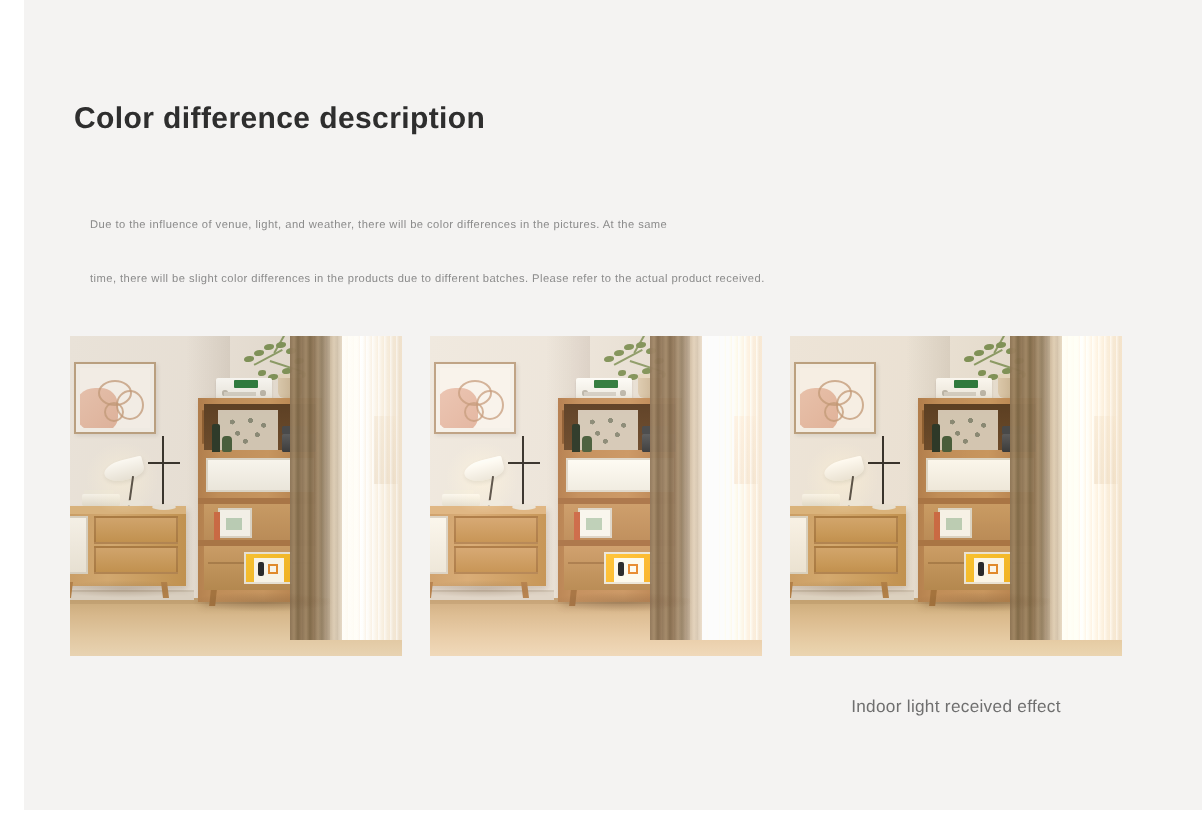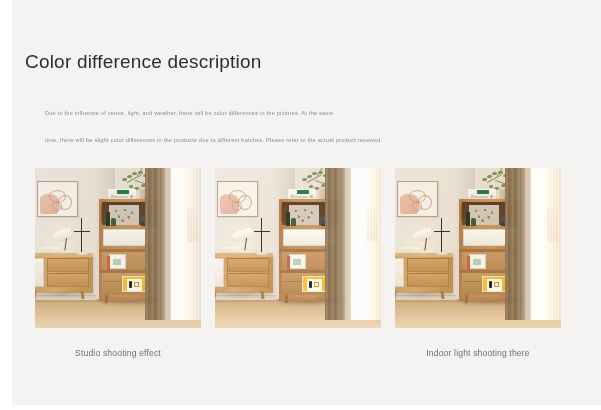--- a/index.html
+++ b/index.html
@@ -22,25 +22,25 @@
   
   #sheet {
     position: absolute;
     left: 12px; top: 0px;
     width: 589px; height: 405px;
     background: #f4f3f2;
   }
 
   #page-title {
     position: absolute;
-    left: 25px; top: 51px;
-    font-size: 19px;
+    left: 37px; top: 51px;
+    font-size: 15px;
     letter-spacing: 0.2px;
     color: #2e2e2e;
-    font-weight: 400;
+    font-weight: 700;
     white-space: nowrap;
   }
 
   .body-line {
     position: absolute;
     left: 45px;
     font-size: 5.6px;
     letter-spacing: 0.22px;
     color: #8b8b8b;
     white-space: nowrap;
@@ -529,21 +529,20 @@
           <div class="curtain-dark-2"></div>
           <div class="window-light"></div>
           <div class="window-pane"></div>
           <div class="window-sheer"></div>
           <div class="glare"></div>
 
           <div class="shadow-floor"></div>
           <div class="shadow-floor-2"></div>
         </div>
       </div>
-      <div class="caption">Studio shooting effect</div>
     </div>
 
     <div class="panel" id="panel-2">
       <div class="photo" id="photo-2">
         <div class="scene">
           <div class="wall"></div>
           <div class="wall-shade"></div>
           <div class="floor"></div>
           <div class="floor-strip"></div>
           <div class="baseboard"></div>
@@ -734,17 +733,17 @@
           <div class="curtain-dark-2"></div>
           <div class="window-light"></div>
           <div class="window-pane"></div>
           <div class="window-sheer"></div>
           <div class="glare"></div>
 
           <div class="shadow-floor"></div>
           <div class="shadow-floor-2"></div>
         </div>
       </div>
-      <div class="caption">Indoor light shooting there</div>
+      <div class="caption">Indoor light received effect</div>
     </div>
 
   </div>
 </div>
 
 </body></html>

